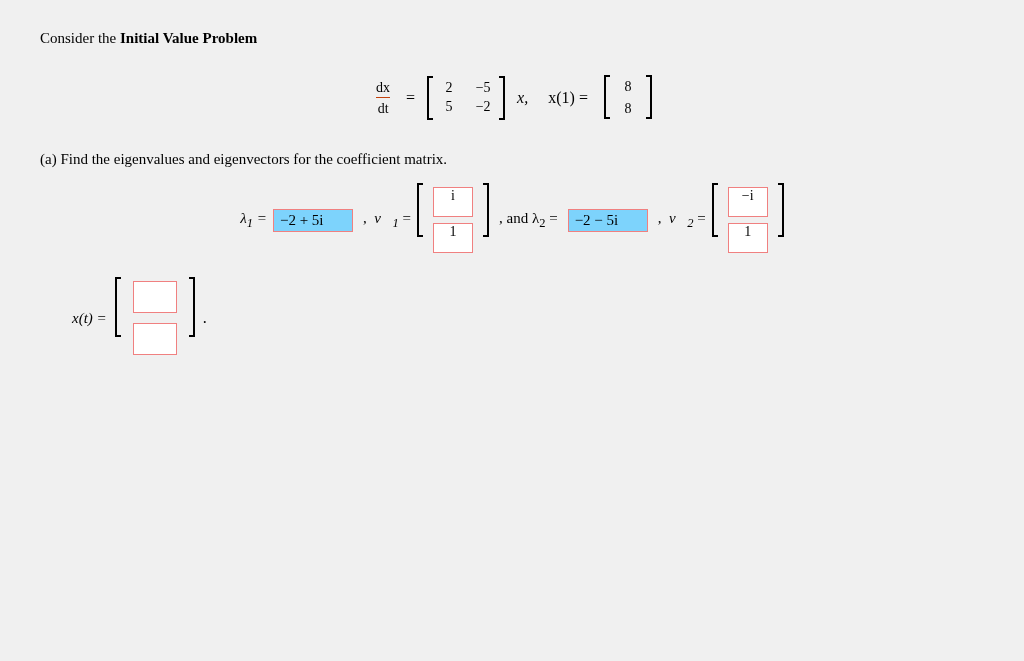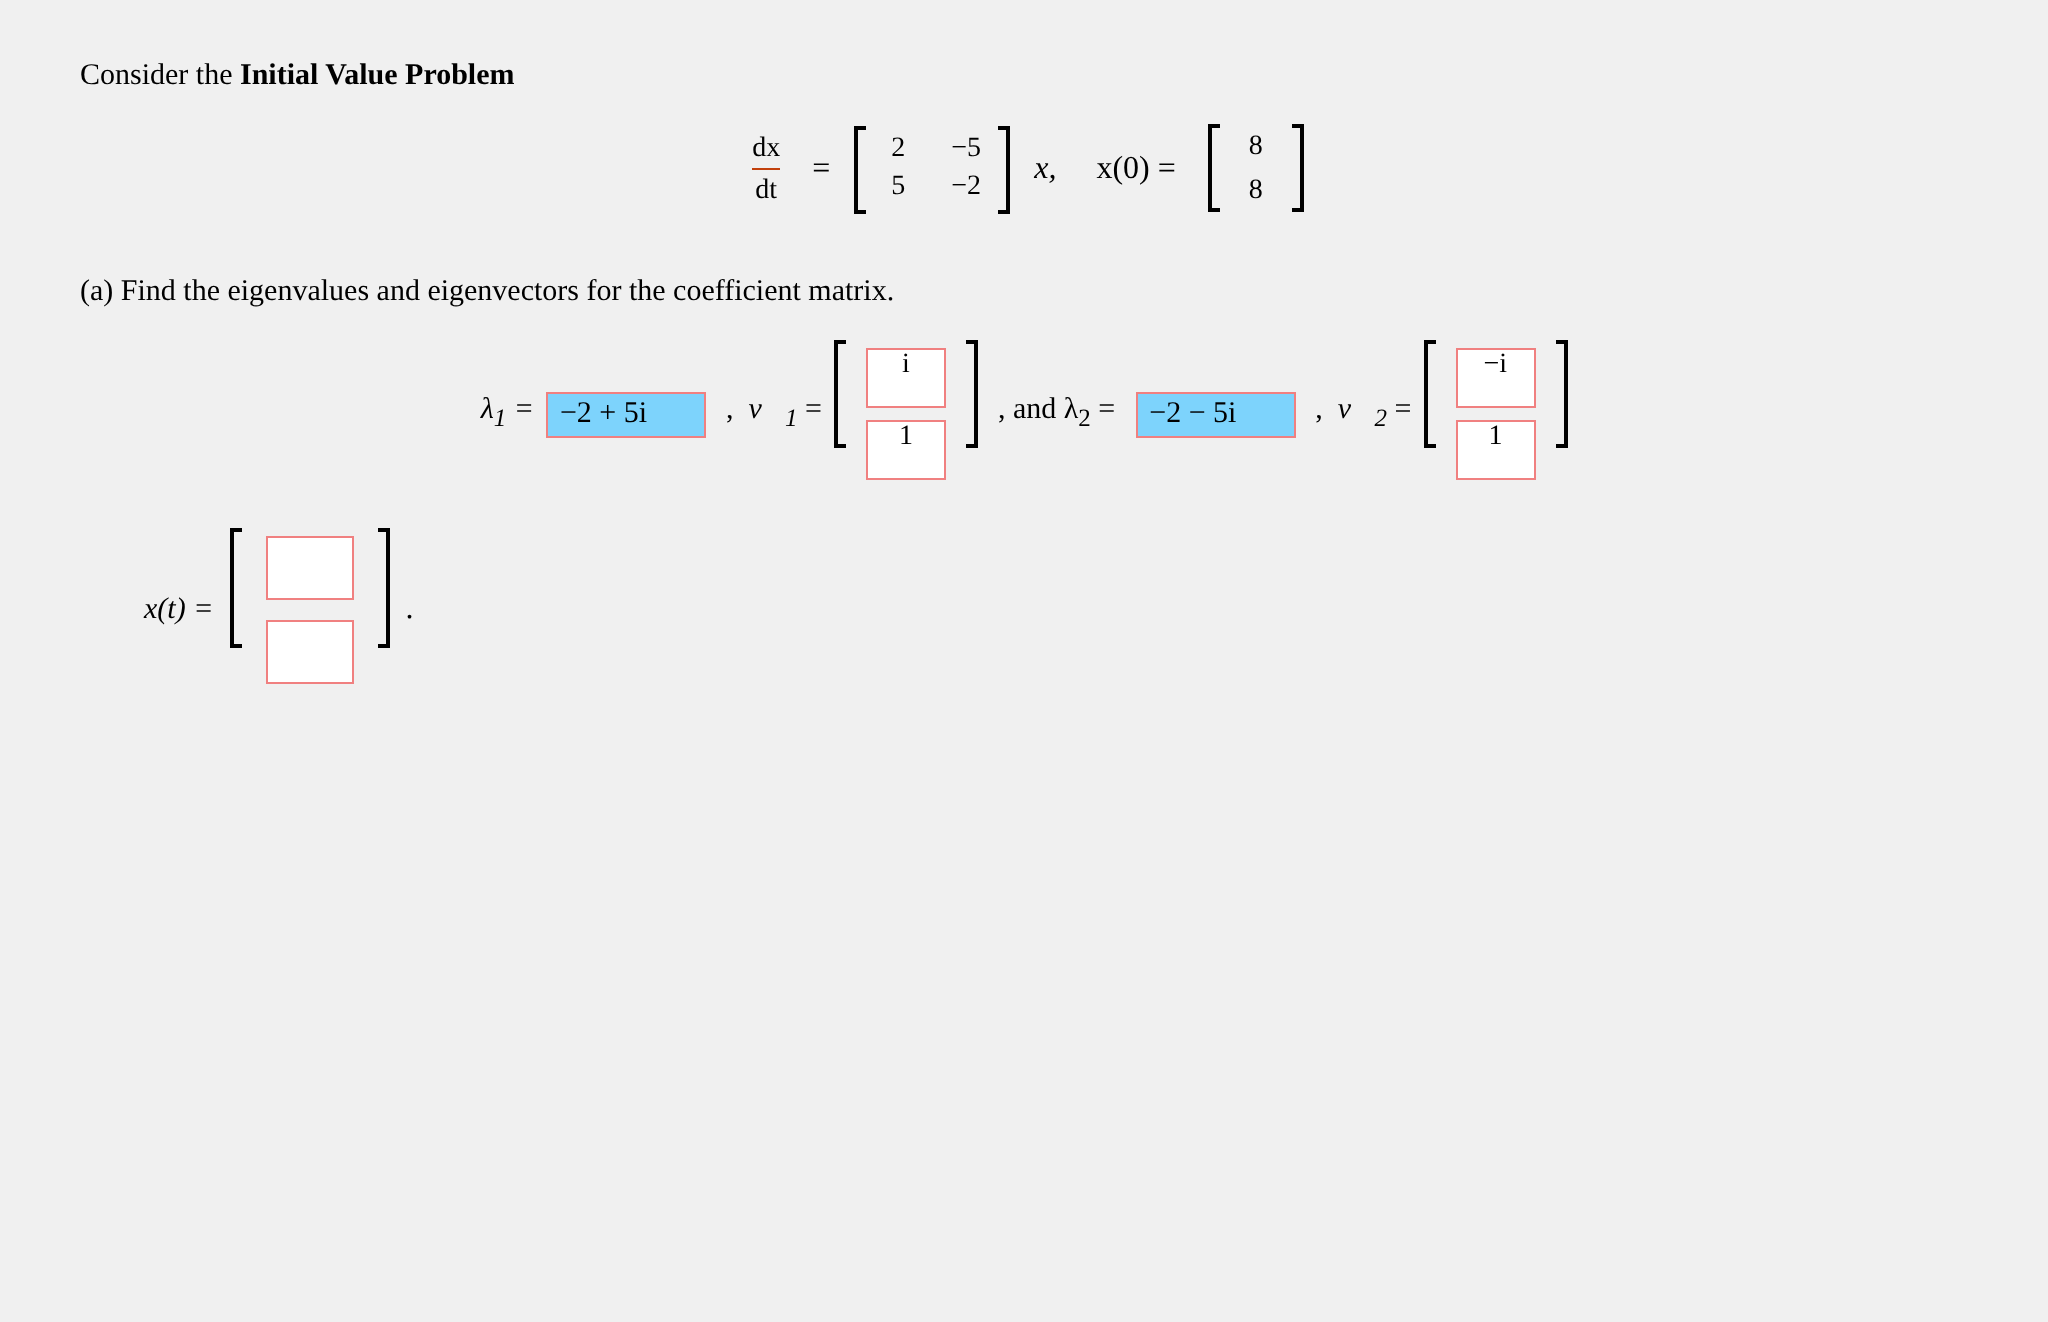--- a/index.html
+++ b/index.html
@@ -13,21 +13,21 @@
       padding: 20px 40px;
     }
 
     .problem-container {
       background: #f0f0f0;
       padding: 10px 0;
     }
 
     .problem-title {
       font-size: 15px;
-      margin-bottom: 15px;
+      margin-bottom: 28px;
     }
 
     .problem-title span {
       font-weight: bold;
     }
 
     
     .ivp-equation {
       display: flex;
       align-items: center;
@@ -171,21 +171,21 @@
         <span class="vector-cell">5</span>
         <span class="vector-cell">−2</span>
       </span>
       <span class="bracket-bar">
         <span class="bracket-bar-right" style="min-height:44px;"></span>
       </span>
     </span>
 
     <span style="font-style:italic;margin:0 4px;">x,</span>
 
-    <span style="margin:0 8px;">x(0) =</span>
+    <span style="margin:0 8px;">x(1) =</span>
 
     <span class="big-bracket">
       <span class="bracket-bar">
         <span class="bracket-bar-left" style="min-height:44px;"></span>
       </span>
       <span style="display:flex;flex-direction:column;justify-content:center;padding:4px 8px;gap:6px;">
         <span class="vector-cell">8</span>
         <span class="vector-cell">8</span>
       </span>
       <span class="bracket-bar">

